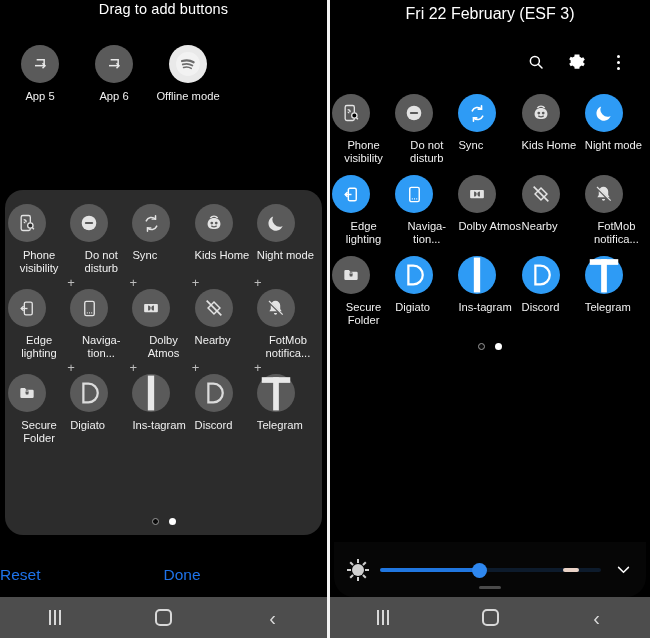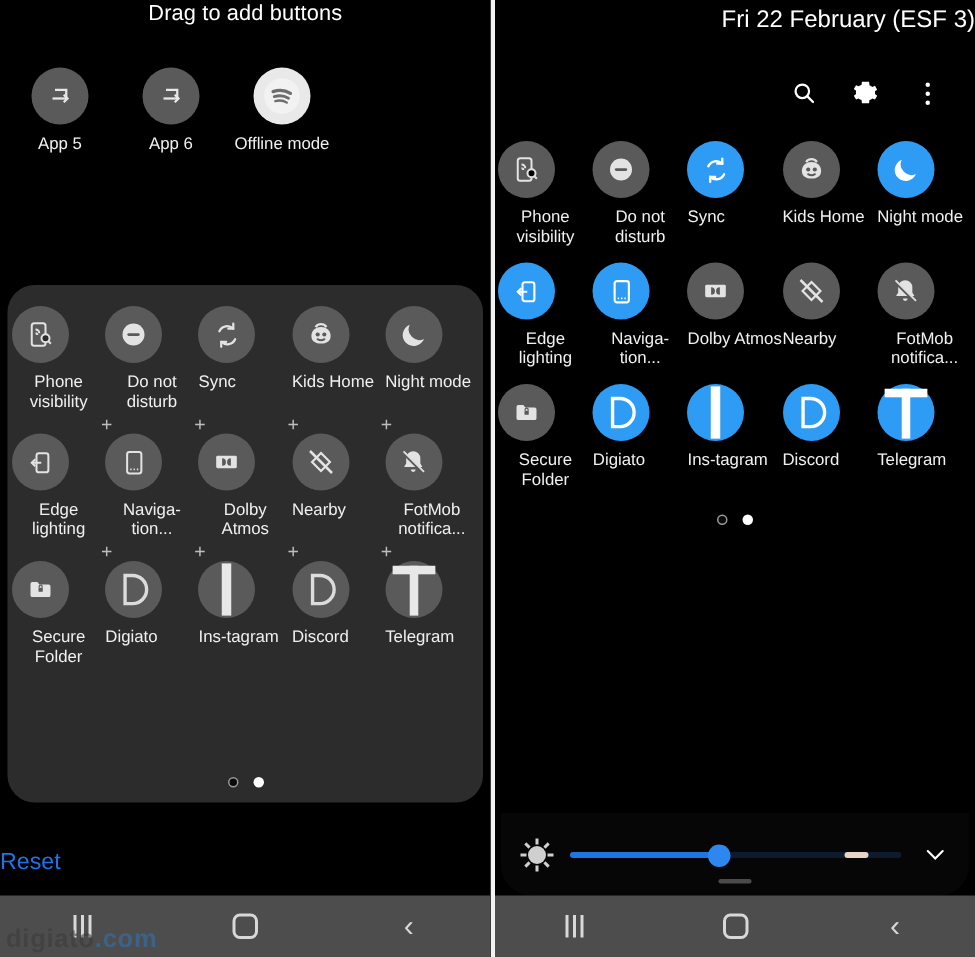--- a/index.html
+++ b/index.html
@@ -147,21 +147,21 @@
   
   .clock {
     text-align: center;
     color: #fff;
     font-size: 45px;
     line-height: 48px;
     padding-top: 34px;
     letter-spacing: .5px;
   }
   .date {
-    text-align: right;
+    text-align: center;
     color: #fff;
     font-size: 16px;
     padding-top: 5px;
   }
   .hdr-icons {
     display: flex;
     justify-content: flex-end;
     align-items: center;
     gap: 21px;
     padding: 29px 22px 0 0;
@@ -425,39 +425,39 @@
       </div>
 
       <div class="dots">
         <span class="dot off"></span>
         <span class="dot on"></span>
       </div>
     </div>
 
     <div class="actions">
       <button class="action-btn">Reset</button>
+      <button class="action-btn">Done</button>
     </div>
 
     <div class="navbar">
       <div class="nav-item">
           <span class="nav-recents">
             <i></i>
             <i></i>
             <i></i>
           </span>
         </div>
       <div class="nav-item">
           <span class="nav-home"></span>
         </div>
       <div class="nav-item">
           <span class="nav-back">‹</span>
         </div>
     </div>
 
-    <div class="watermark"><span class="dim">digiato</span><span>.com</span></div>
   </div>
 
   <div class="divider"></div>
 
   <div class="panel panel-right">
 
     <div class="date">Fri 22 February (ESF 3)</div>
 
     <div class="hdr-icons">
       <span class="hdr-icon">

